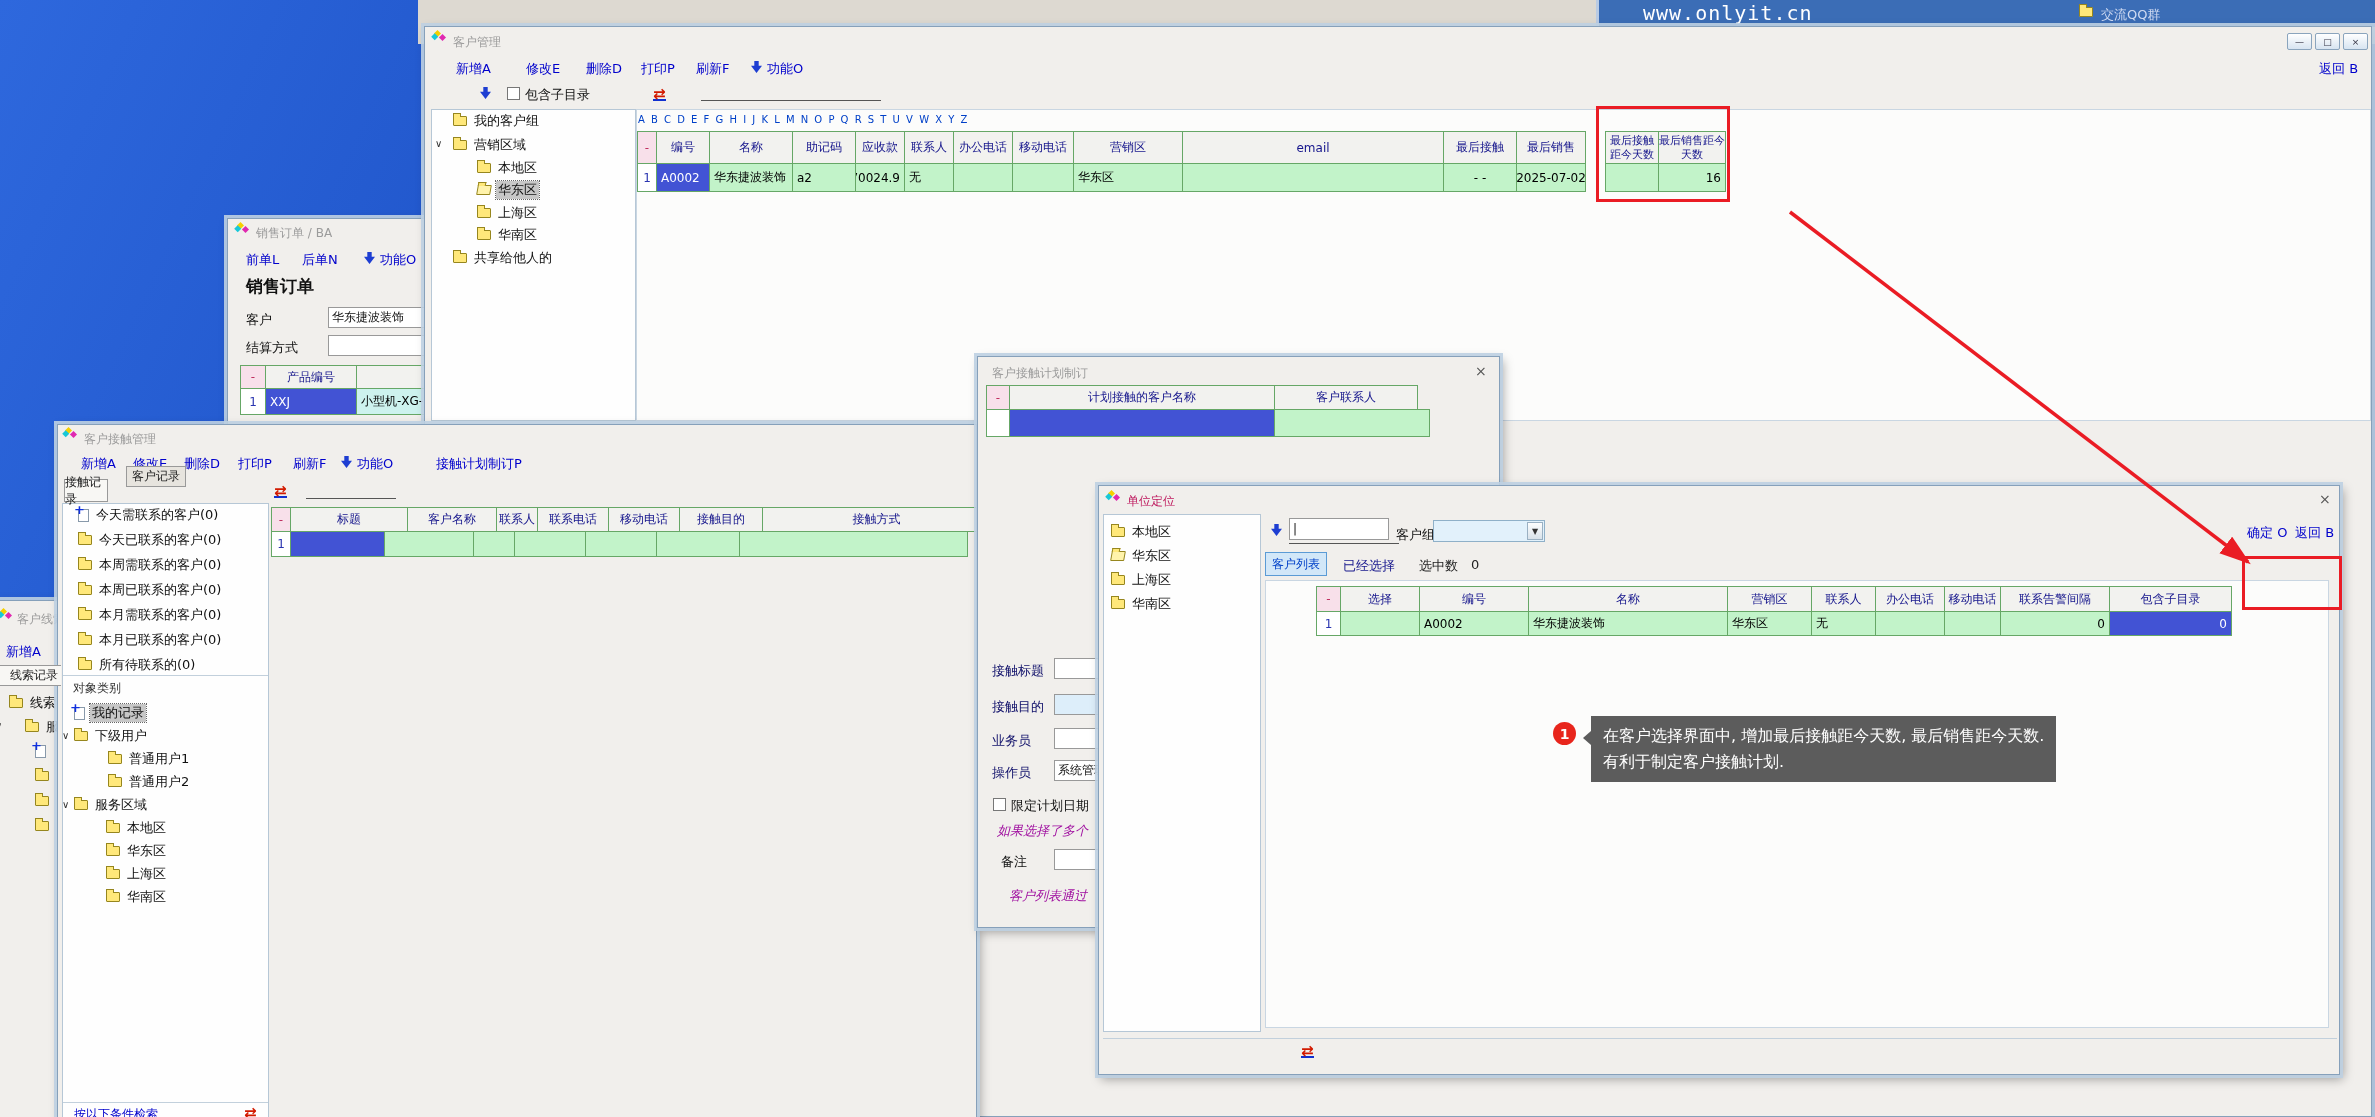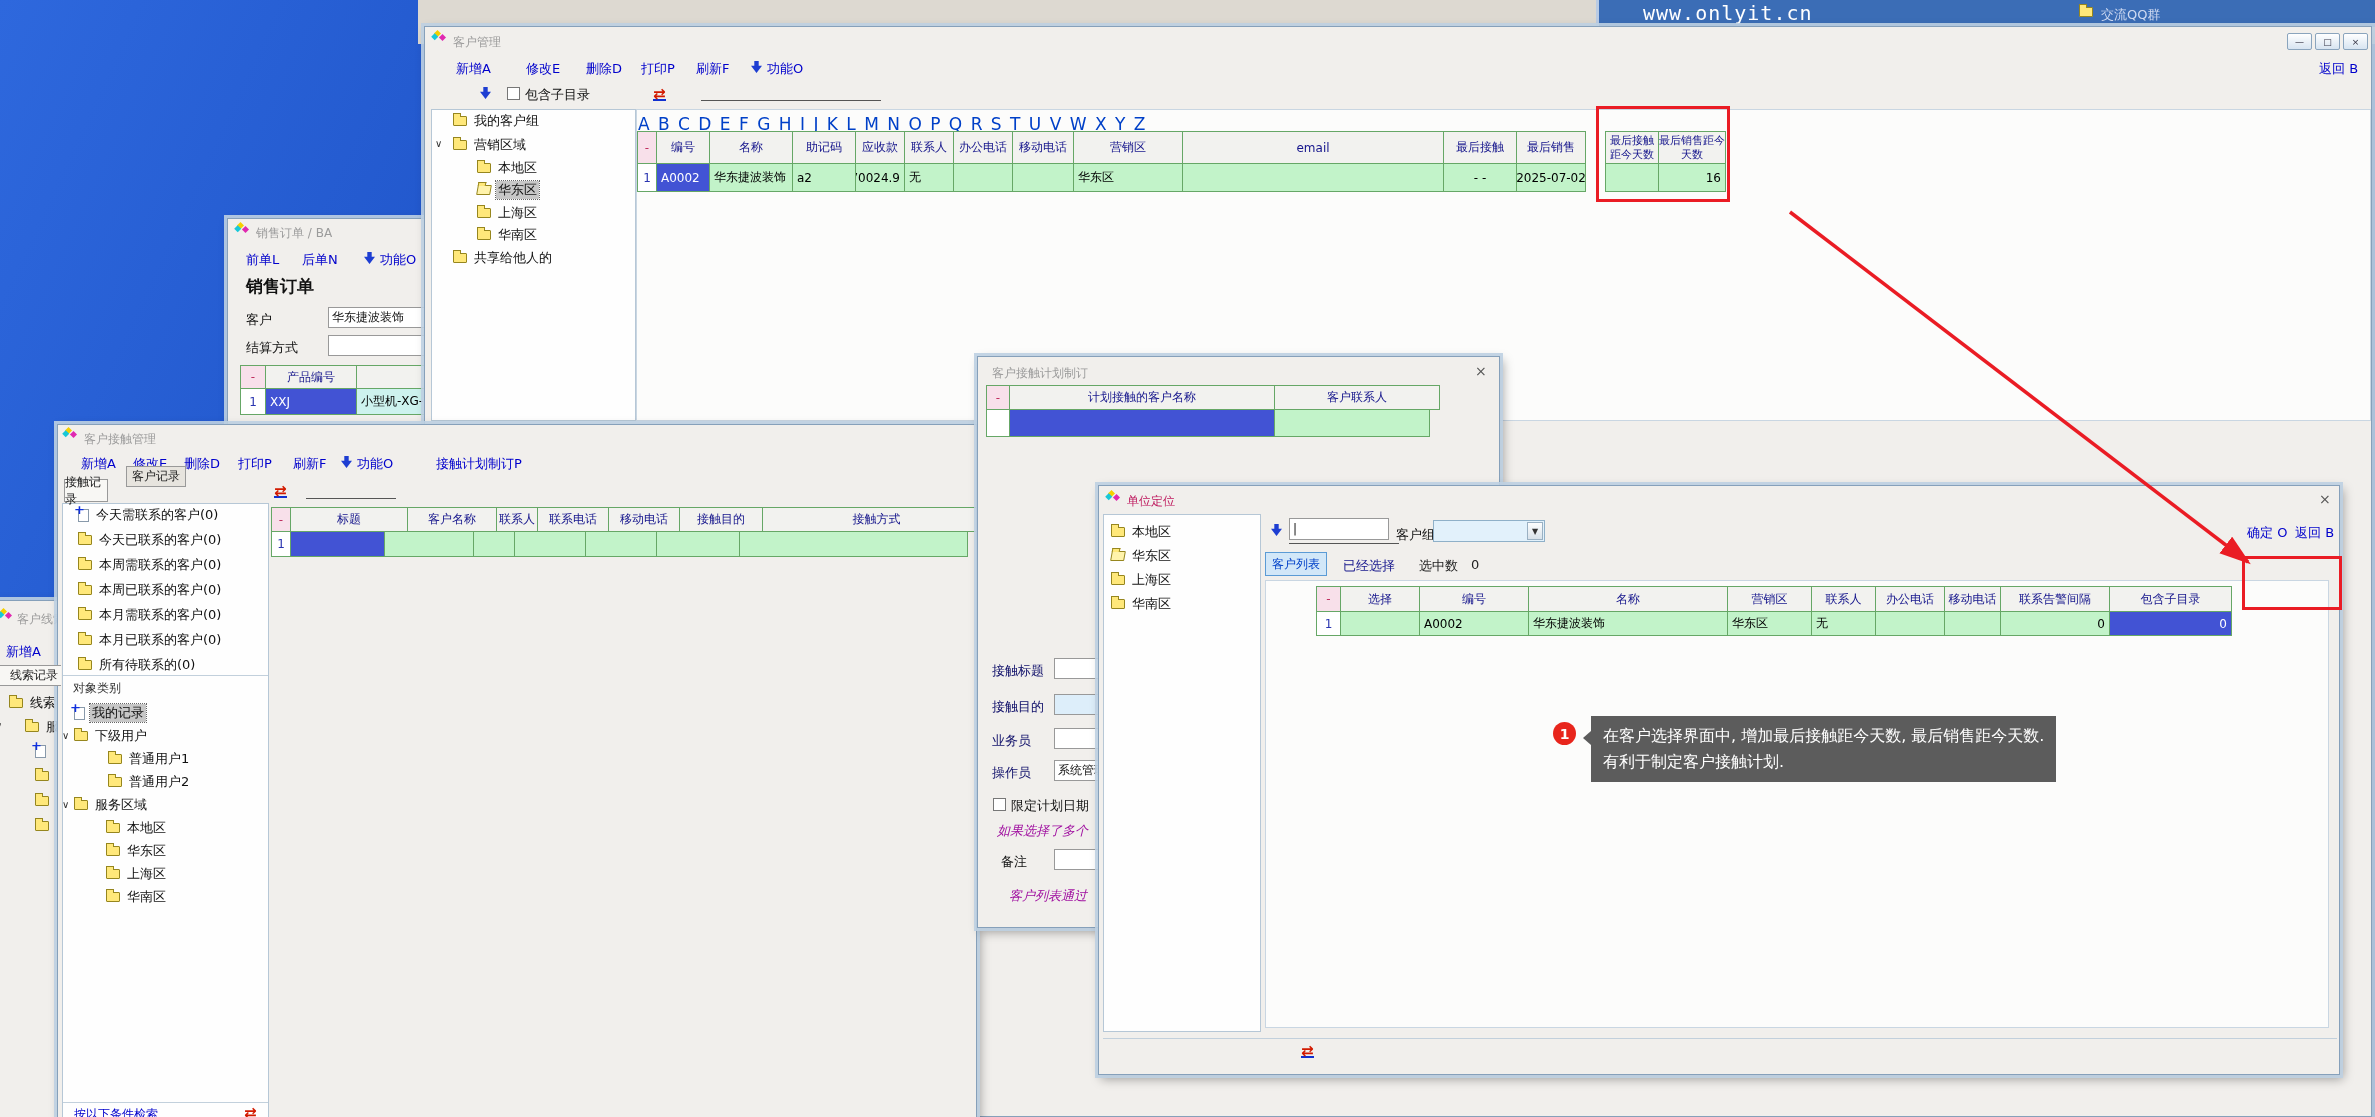--- a/index.html
+++ b/index.html
@@ -59,21 +59,21 @@
 .wbtn{position:absolute;width:25px;height:17px;border:1px solid #8aa4bd;border-radius:2px;background:linear-gradient(#ffffff,#d7e4f1);font-size:9px;color:#334;display:flex;align-items:center;justify-content:center}
 .tab{position:absolute;font-size:12px;color:#222;border:1px solid #999;background:#e7e4de;display:flex;align-items:center;justify-content:center}
 .tab.on{background:#f8f7f4;z-index:2}
 .tab.blue{background:#d2e7f8;border:1px solid #5b9bd5;color:#0040c8}
 .flabel{position:absolute;font-size:13px;color:#10106a;white-space:nowrap}
 .inp{position:absolute;background:#fff;border:1px solid #999;font-size:12px;color:#111;display:flex;align-items:center;padding:0 3px;overflow:hidden;white-space:nowrap}
 .inp.blue{background:#ddeefa}
 .hint{position:absolute;font-style:italic;color:#a010a0;font-size:13px;white-space:nowrap;font-family:"DejaVu Serif","Liberation Serif",serif}
 .combo{position:absolute;background:#e2f1fb;border:1px solid #8fb0c8;display:flex;align-items:center}
 .combo .btn{position:absolute;right:1px;top:1px;bottom:1px;width:16px;background:linear-gradient(#fdfdfd,#d8e2ea);border:1px solid #9ab0c2;font-size:8px;color:#333;display:flex;align-items:center;justify-content:center}
-.alpha{position:absolute;font-size:17px;color:#0040c8;word-spacing:3px;white-space:nowrap}
+.alpha{position:absolute;font-size:10px;color:#0040c8;word-spacing:3px;white-space:nowrap}
 .redbox{position:absolute;border:3px solid #ea1c24;pointer-events:none}
 .tipbox{position:absolute;background:#5c5c5c;color:#fff;font-size:16px;line-height:26px;padding:7px 12px;white-space:nowrap}
 .tipbox::before{content:"";position:absolute;left:-8px;top:15px;border:7px solid transparent;border-right:8px solid #5c5c5c;border-left:none}
 .badge{position:absolute;width:23px;height:23px;border-radius:50%;background:#e8251c;color:#fff;font-size:14px;font-weight:bold;display:flex;align-items:center;justify-content:center}
 .hd-big{position:absolute;font-size:17px;font-weight:bold;color:#111;white-space:nowrap}
 .xclose{position:absolute;font-size:14px;color:#555;cursor:pointer}
 .seclab{position:absolute;font-size:12px;color:#333;white-space:nowrap}
 </style>
 </head>
 <body>
@@ -372,21 +372,21 @@
   </div>
 </div>
 
 <div class="win" style="left:977px;top:356px;width:523px;height:572px">
   <span class="ttl" style="left:14px;top:8px">客户接触计划制订</span>
   <span class="xclose" style="left:497px;top:6px">×</span>
   <div class="tbl t4" style="left:8px;top:28px">
     <div class="tr hd">
       <div class="c h mark" style="width:24px">-</div>
       <div class="c h" style="width:266px">计划接触的客户名称</div>
-      <div class="c h" style="width:166px">客户联系人</div>
+      <div class="c h" style="width:144px">客户联系人</div>
     </div>
     <div class="tr data">
       <div class="c d num" style="width:24px"></div>
       <div class="c d sel" style="width:266px"></div>
       <div class="c d" style="width:156px"></div>
     </div>
   </div>
   <span class="flabel" style="left:14px;top:305px">接触标题</span>
   <div class="inp" style="left:76px;top:301px;width:150px;height:21px"></div>
   <span class="flabel" style="left:14px;top:341px">接触目的</span>

